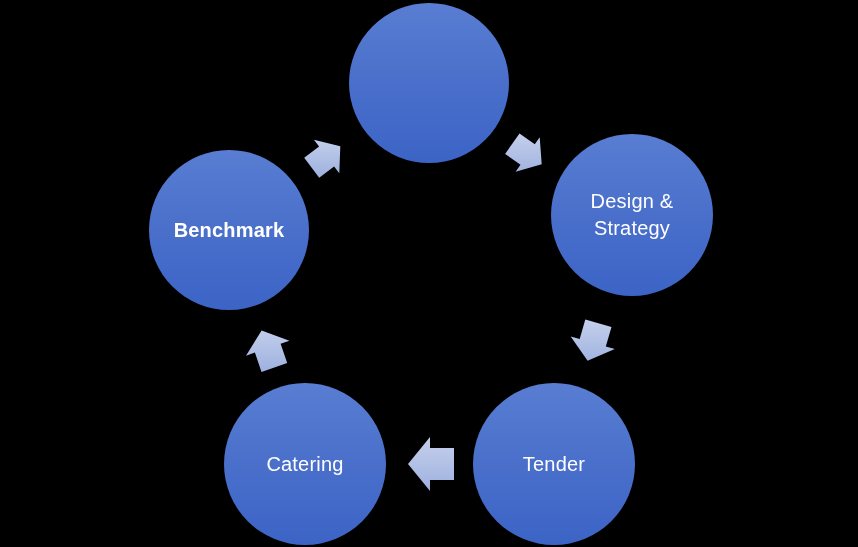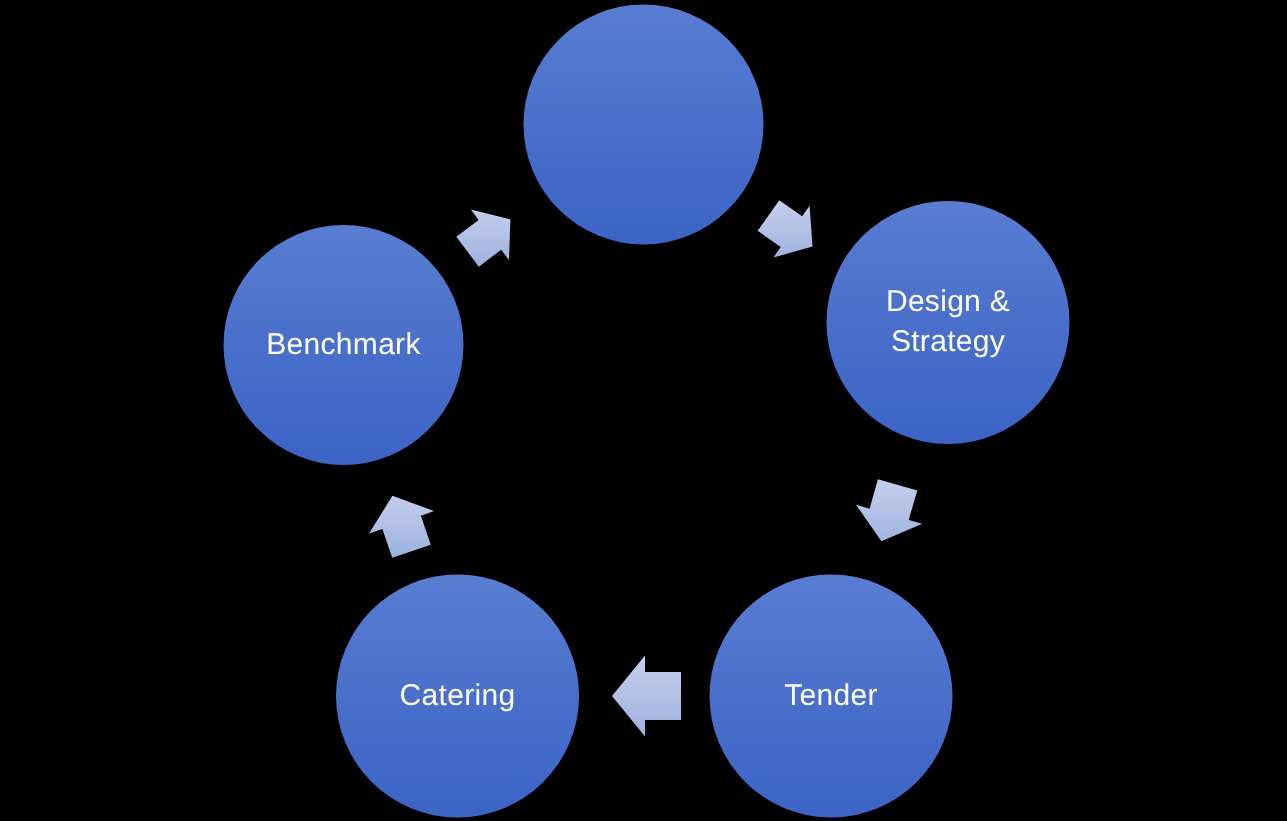--- a/index.html
+++ b/index.html
@@ -77,19 +77,19 @@
       <div class="node" style="left: 473px; top: 383px; width: 162px; height: 162px; align-items: center;">
         <div class="node-label">
           <span>Tender</span>
         </div>
       </div>
       <div class="node" style="left: 224px; top: 383px; width: 162px; height: 162px;">
         <div class="node-label">
           <span>Catering</span>
         </div>
       </div>
-      <div class="node" style="left: 149px; top: 150px; width: 160px; height: 160px;">
+      <div class="node" style="left: 149px; top: 150px; width: 160px; height: 160px; font-weight: bold;">
         <div class="node-label">
           <span>Benchmark</span>
         </div>
       </div>
     </div>
 </div>
 
 </body></html>

